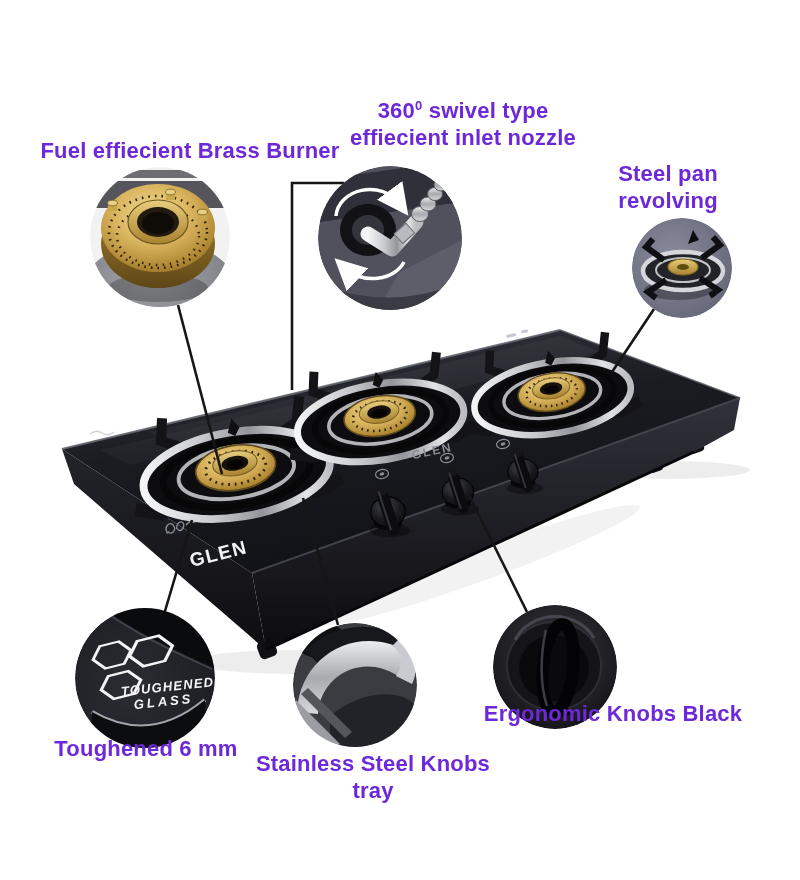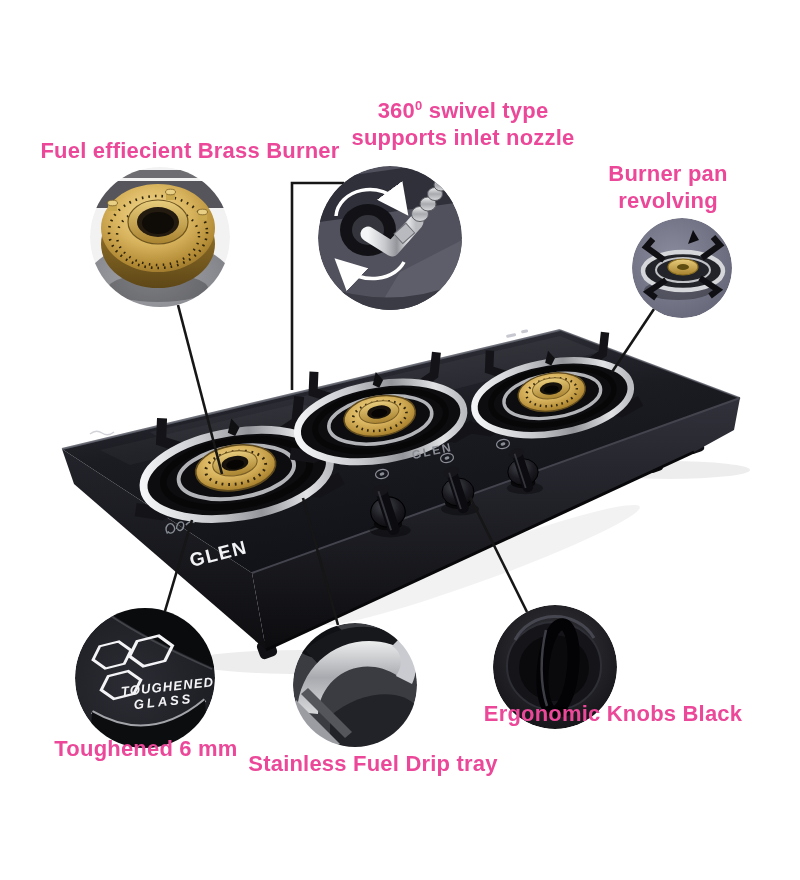--- a/index.html
+++ b/index.html
@@ -1,20 +1,20 @@
 <!DOCTYPE html>
 <html><head>
 <meta charset="utf-8">
 <style>
   html,body{margin:0;padding:0;background:#ffffff;}
   .canvas{position:relative;width:800px;height:880px;background:#ffffff;overflow:hidden;
           font-family:"Liberation Sans","DejaVu Sans",sans-serif;}
   .stage{position:absolute;left:0;top:0;}
   .label{position:absolute;text-align:center;font-weight:bold;font-size:22px;line-height:27px;
-         color:#ec4899;letter-spacing:0.2px;}
+         color:#6d28d9;letter-spacing:0.2px;}
   .sup{font-size:13px;vertical-align:super;line-height:0;}
 </style>
 </head>
 <body>
 
 <div class="canvas">
 
   <svg class="stage" width="800" height="880" viewBox="0 0 800 880">
     <defs>
       <radialGradient id="brassR" cx="45%" cy="35%" r="75%">
@@ -292,23 +292,23 @@
       <path d="M 515,640 A 44,40 0 0 1 594,638" stroke="#4a4a54" stroke-width="3" fill="none" opacity="0.9"></path>
       <ellipse cx="554" cy="668" rx="35" ry="33" fill="#0a0a0d"></ellipse>
       <ellipse cx="558" cy="668" rx="15" ry="44" fill="none" stroke="#030305" stroke-width="12" transform="rotate(6 558 668)"></ellipse>
       <path d="M 546,630 C 540,655 540,685 547,706" stroke="#3c3d45" stroke-width="2.5" fill="none"></path>
       <ellipse cx="562" cy="712" rx="10" ry="5" fill="#000000" opacity="0.6"></ellipse>
     </g>
   </svg>
 
   <div class="label" style="left:30px;top:137px;width:320px">Fuel effiecient Brass Burner</div>
 
-  <div class="label" style="left:343px;top:97px;width:240px"><span>360</span><span class="sup">0</span><span> swivel type</span><br><span>supports inlet nozzle</span></div>
-
-  <div class="label" style="left:578px;top:160px;width:180px"><span>Burner pan</span><br><span>revolving</span></div>
+  <div class="label" style="left:343px;top:97px;width:240px"><span>360</span><span class="sup">0</span><span> swivel type</span><br><span>effiecient inlet nozzle</span></div>
+
+  <div class="label" style="left:578px;top:160px;width:180px"><span>Steel pan</span><br><span>revolving</span></div>
 
   <div class="label" style="left:16px;top:735px;width:260px"><span>Toughened 6 mm</span><br></div>
 
-  <div class="label" style="left:243px;top:750px;width:260px">Stainless Fuel Drip tray</div>
+  <div class="label" style="left:243px;top:750px;width:260px">Stainless Steel Knobs tray</div>
 
   <div class="label" style="left:483px;top:700px;width:260px">Ergonomic Knobs Black</div>
 
 </div>
 
 </body></html>

